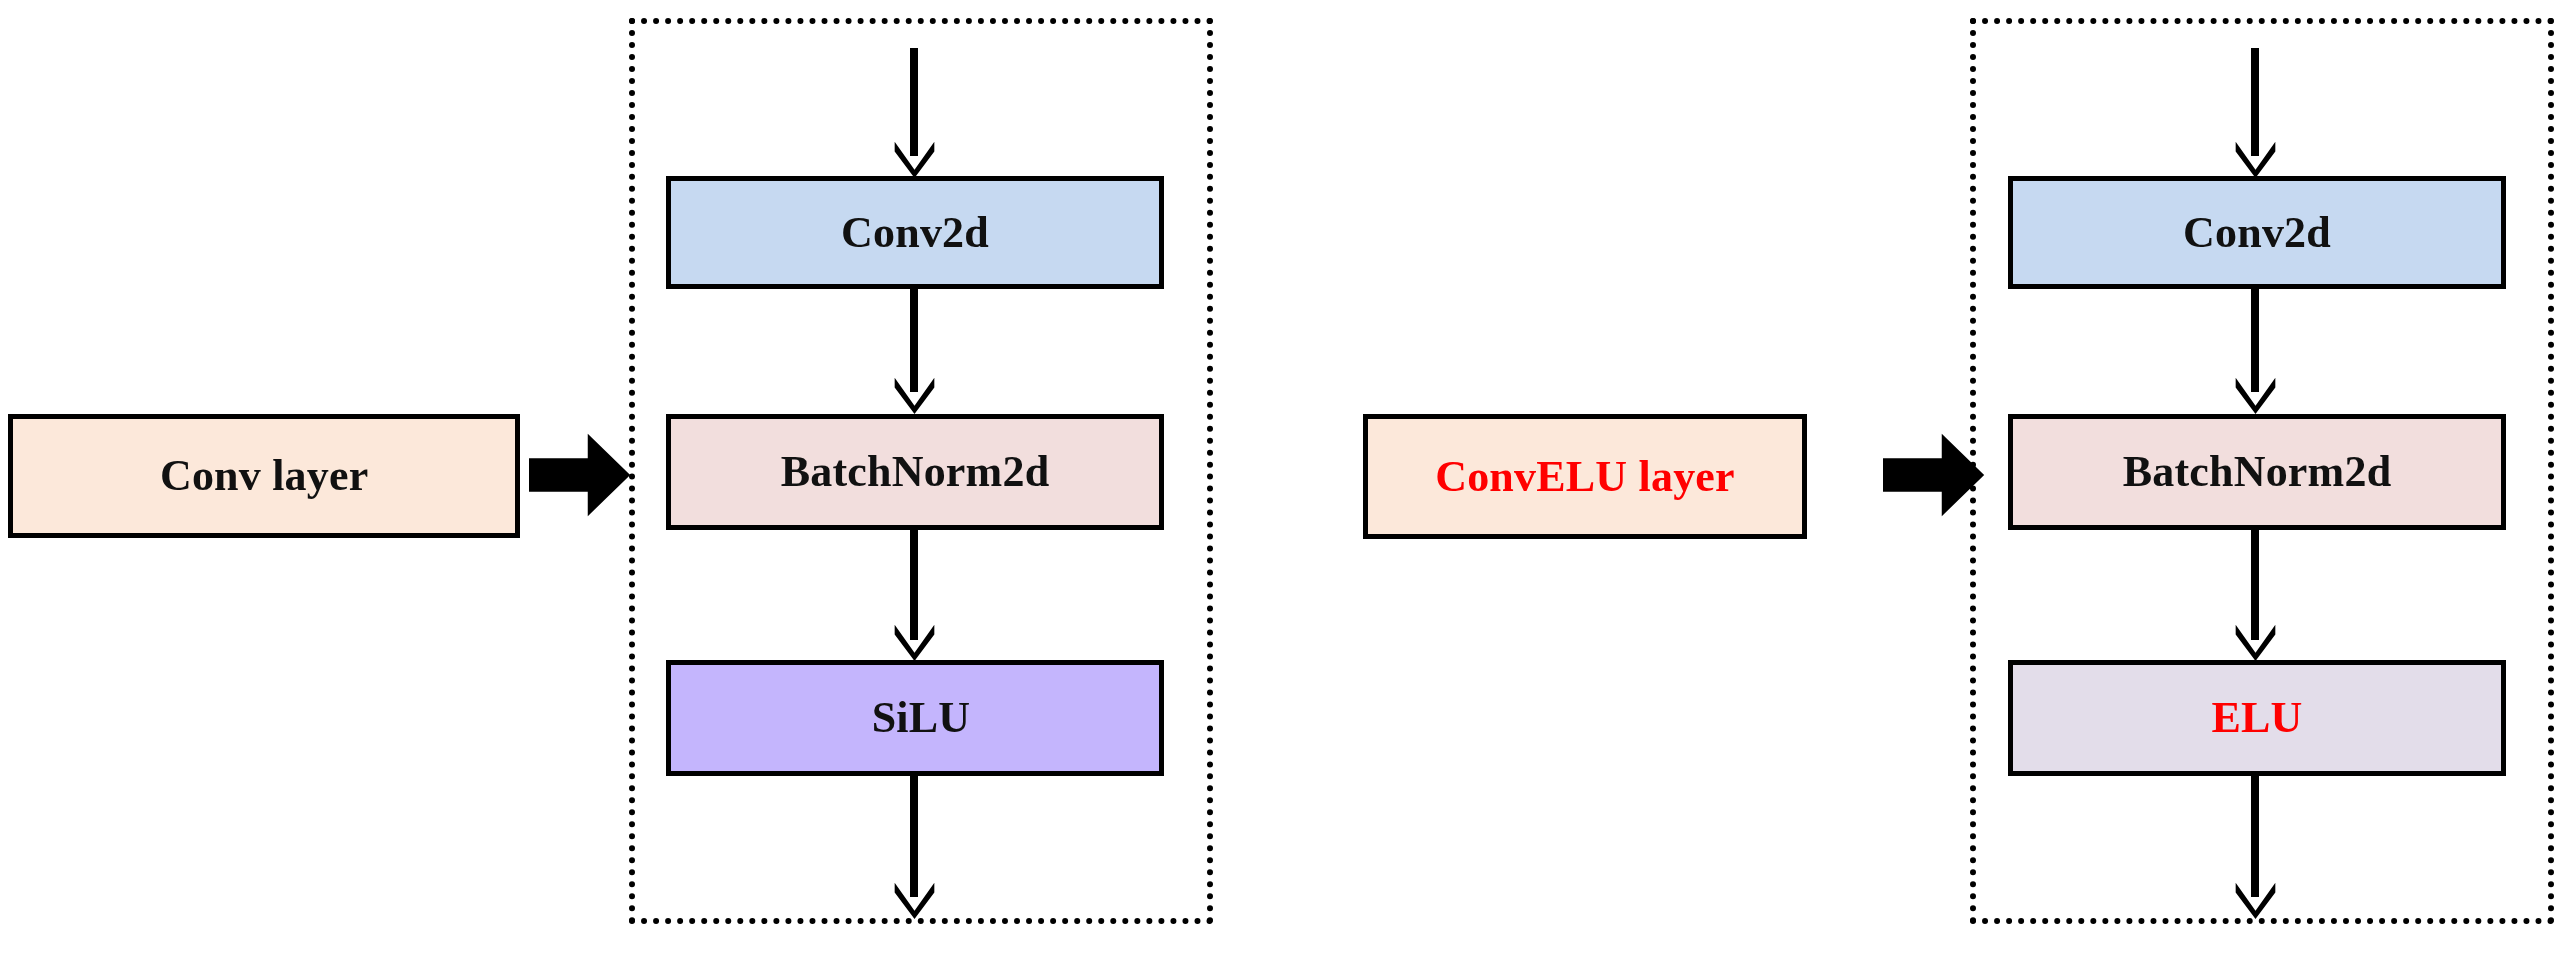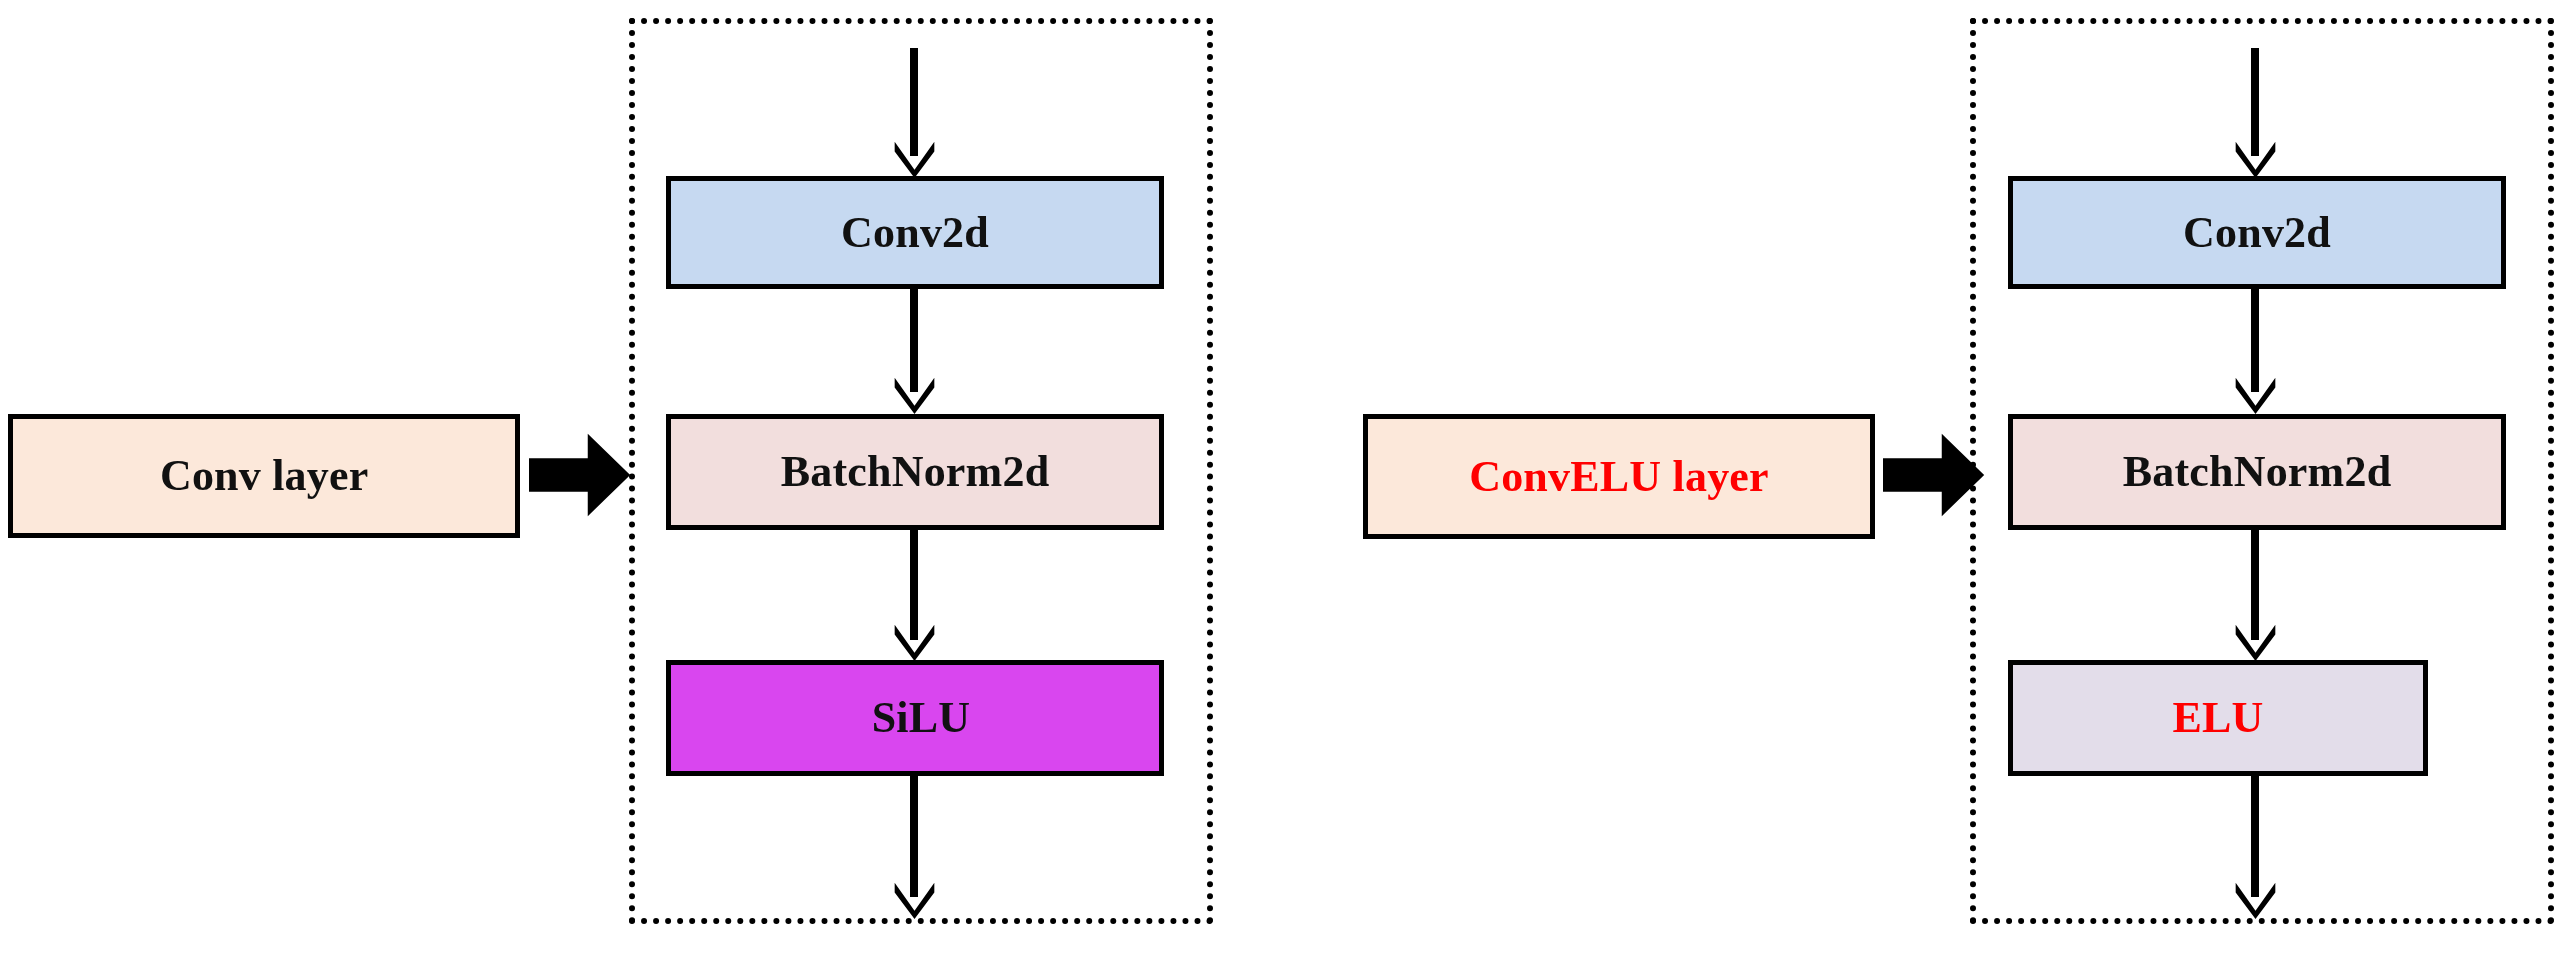--- a/index.html
+++ b/index.html
@@ -117,34 +117,34 @@
 
   <div class="varrow" style="left:914px; top:530px; height:133px;">
     <div class="shaft" style="height:110px;"></div>
     <div class="head" style="top:93px;">
       <svg width="43" height="38" viewBox="0 0 52 46" aria-hidden="true">
         <path d="M2,2 L26,36 L50,2 L50,14 L26,46 L2,14 Z" fill="#000000"></path>
       </svg>
     </div>
   </div>
 
-  <div class="block" style="left:666px; top:660px; width:498px; height:116px; background:#d946ef;padding-left:12px;">
+  <div class="block" style="left:666px; top:660px; width:498px; height:116px; background:#c4b5fd;padding-left:12px;">
     <span>SiLU</span>
   </div>
 
   <div class="varrow" style="left:914px; top:776px; height:146px;">
     <div class="shaft" style="height:121px;"></div>
     <div class="head" style="top:105px;">
       <svg width="43" height="38" viewBox="0 0 52 46" aria-hidden="true">
         <path d="M2,2 L26,36 L50,2 L50,14 L26,46 L2,14 Z" fill="#000000"></path>
       </svg>
     </div>
   </div>
 
-  <div class="block emph" style="left:1363px; top:414px; width:512px; height:125px; background:#fce8da;">
+  <div class="block emph" style="left:1363px; top:414px; width:444px; height:125px; background:#fce8da;">
     <span>ConvELU layer</span>
   </div>
 
   <div class="fatarrow" style="left:1883px; top:432px; width:102px; height:86px;">
     <svg width="102" height="86" viewBox="0 0 125 105" aria-hidden="true">
       <path d="M0,32 L72,32 L72,2 L124,52.5 L72,103 L72,73 L0,73 Z" fill="#000000"></path>
     </svg>
   </div>
 
   <div class="dotted-group" style="left:1970px; top:18px; width:584px; height:906px;"></div>
@@ -177,21 +177,21 @@
 
   <div class="varrow" style="left:2255px; top:530px; height:133px;">
     <div class="shaft" style="height:110px;"></div>
     <div class="head" style="top:93px;">
       <svg width="43" height="38" viewBox="0 0 52 46" aria-hidden="true">
         <path d="M2,2 L26,36 L50,2 L50,14 L26,46 L2,14 Z" fill="#000000"></path>
       </svg>
     </div>
   </div>
 
-  <div class="block emph" style="left:2008px; top:660px; width:420px; height:116px; background:#e3ddea;">
+  <div class="block emph" style="left:2008px; top:660px; width:498px; height:116px; background:#e3ddea;">
     <span>ELU</span>
   </div>
 
   <div class="varrow" style="left:2255px; top:776px; height:146px;">
     <div class="shaft" style="height:121px;"></div>
     <div class="head" style="top:105px;">
       <svg width="43" height="38" viewBox="0 0 52 46" aria-hidden="true">
         <path d="M2,2 L26,36 L50,2 L50,14 L26,46 L2,14 Z" fill="#000000"></path>
       </svg>
     </div>

